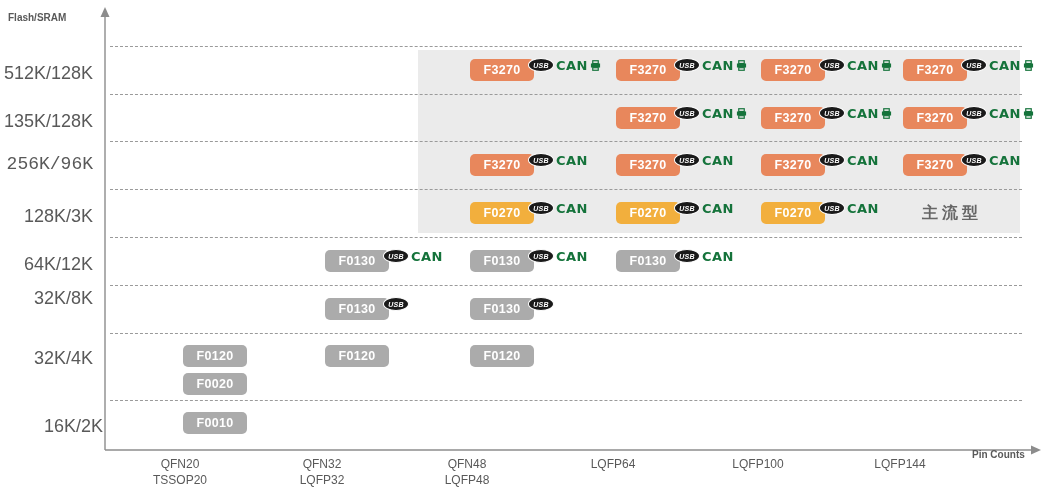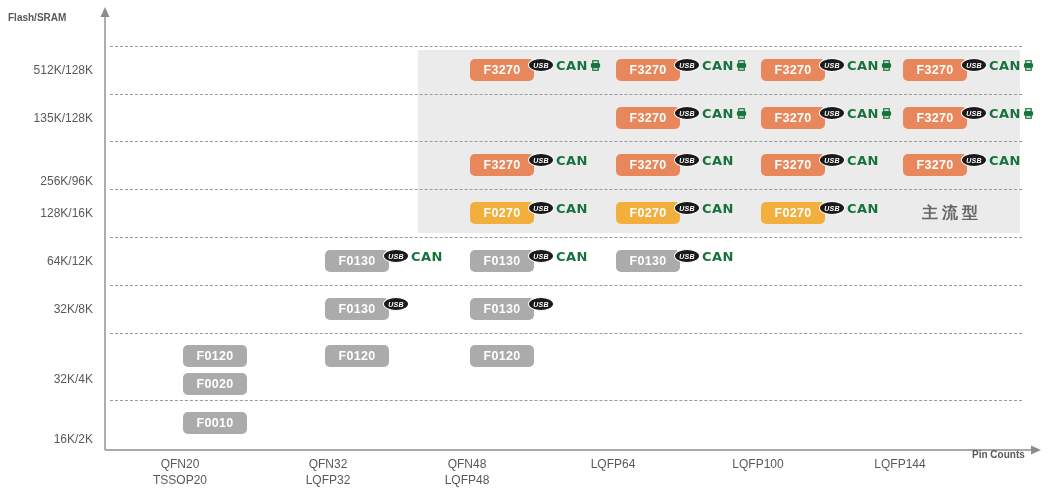--- a/index.html
+++ b/index.html
@@ -18,21 +18,21 @@
 
   .gridline { position:absolute; left:110px; width:912px; height:0;
     border-top:1.4px dashed #9a9a9a; z-index:1; }
 
   #mainstream-region { position:absolute; left:418px; top:50px; width:602px; height:183px;
     background:var(--region); z-index:0; }
 
   #mainstream-label { position:absolute; left:922px; top:203px; font-size:16px; font-weight:bold;
     color:#666666; letter-spacing:4px; z-index:2; }
 
-  .row-label { position:absolute; left:0; width:93px; text-align:right; font-size:12px;
+  .row-label { position:absolute; left:0; width:93px; text-align:right; font-size:18px;
     color:var(--label); z-index:2; }
 
   .col-label { position:absolute; width:130px; text-align:center; font-size:12px;
     color:var(--label); line-height:16px; z-index:2; }
 
   .cell { position:absolute; display:flex; align-items:center; z-index:3;padding-left:36px; }
 
   .chip { height:22px; min-width:64px; padding:0 6px; border-radius:5px;
     display:flex; align-items:center; justify-content:center;
     color:#ffffff; font-weight:bold; font-size:12.5px; letter-spacing:0.3px; }
@@ -78,33 +78,33 @@
   </svg>
 
   <div class="axis-title" id="y-axis-title">Flash/SRAM</div>
   <div class="axis-title" id="x-axis-title">Pin Counts</div>
 
   <div id="mainstream-label">主流型</div>
 
   <div id="row-labels">
       <div class="row-label" style="top: 63px;">512K/128K</div>
       <div class="row-label" style="top: 111px;">135K/128K</div>
-      <div class="row-label" style="top: 174px;">256K/96K</div>
-      <div class="row-label" style="top: 206px;">128K/16K</div>
+      <div class="row-label" style="top: 154px; font-family: Liberation Mono, monospace;">256K/96K</div>
+      <div class="row-label" style="top: 206px;">128K/3K</div>
       <div class="row-label" style="top: 254px;">64K/12K</div>
-      <div class="row-label" style="top: 302px; padding-left: 25px;">32K/8K</div>
-      <div class="row-label" style="top: 372px; text-align: right;">32K/4K</div>
-      <div class="row-label" style="top: 432px; padding-left: 44px;">16K/2K</div>
+      <div class="row-label" style="top: 288px; padding-left: 25px;">32K/8K</div>
+      <div class="row-label" style="top: 348px; text-align: right;">32K/4K</div>
+      <div class="row-label" style="top: 416px; padding-left: 44px;">16K/2K</div>
     </div>
   <div id="col-labels">
       <div class="col-label" style="left: 115px; top: 456px;">
         <div>QFN20</div>
         <div>TSSOP20</div>
       </div>
-      <div class="col-label" style="left: 263px; top: 456px;">
+      <div class="col-label" style="left: 257px; top: 456px;">
         <div>QFN32</div>
         <div>LQFP32</div>
       </div>
       <div class="col-label" style="left: 402px; top: 456px;">
         <div>QFN48</div>
         <div>LQFP48</div>
       </div>
       <div class="col-label" style="left: 548px; top: 456px;">
         <div>LQFP64</div>
       </div>

